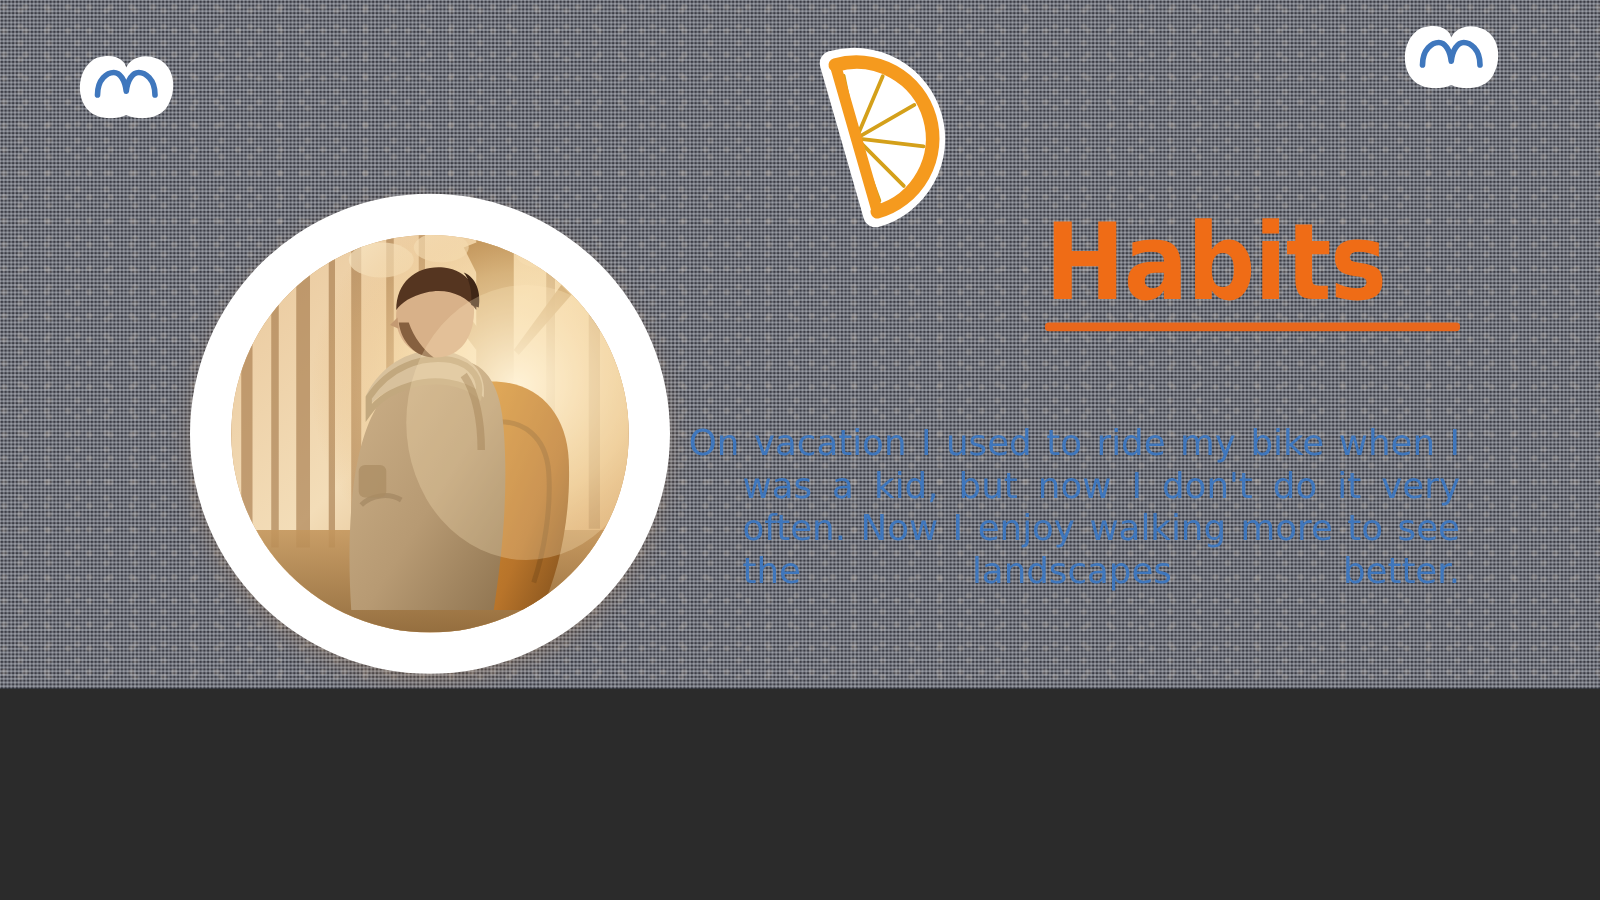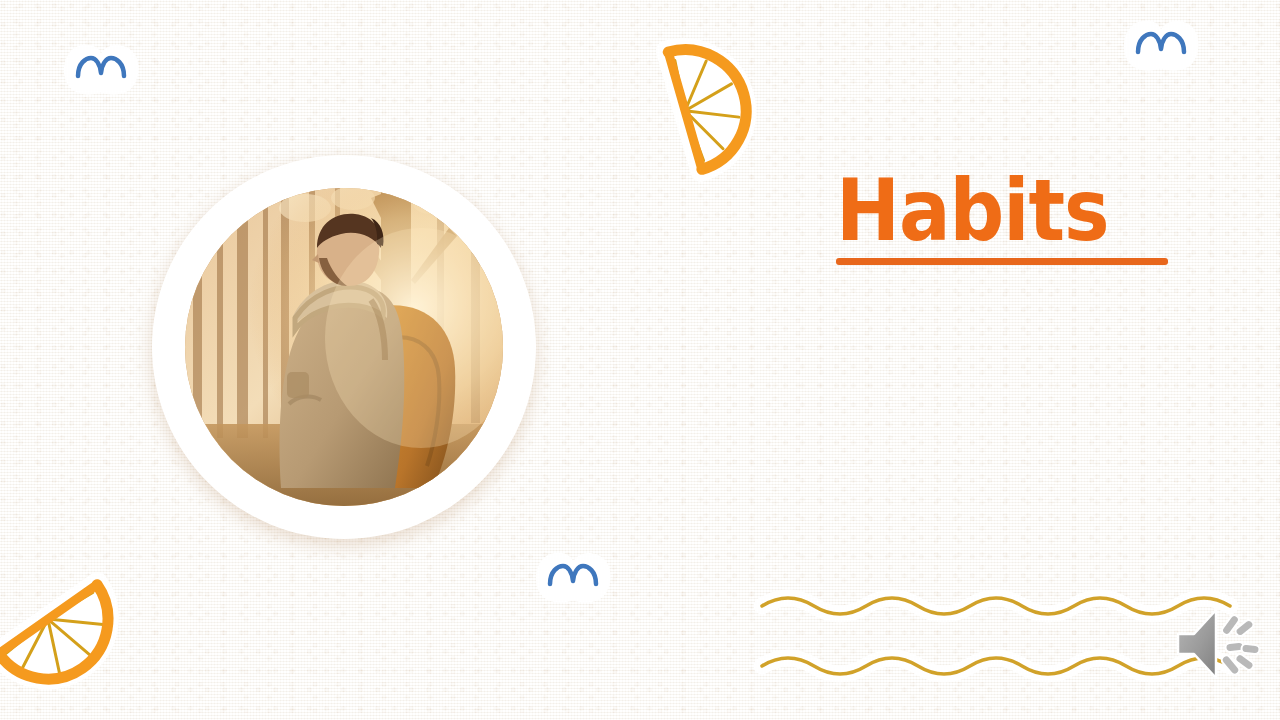--- a/index.html
+++ b/index.html
@@ -3,23 +3,23 @@
 <meta charset="utf-8">
 <style>
   html, body {
     margin: 0;
     padding: 0;
     background: #2b2b2b;
   }
   #slide {
     position: relative;
     width: 1280px;
-    height: 720px;
+    height: 551px;
     overflow: hidden;
-    background-color: #ffffff;
+    background-color: #0f172a;
     font-family: "Liberation Sans", sans-serif;
   }
   
   #slide::before {
     content: "";
     position: absolute;
     inset: 0;
     pointer-events: none;
     background-image:
       repeating-linear-gradient(0deg, rgba(255,255,255,0.45) 0px, rgba(255,255,255,0.45) 1px, rgba(206,186,162,0.16) 1px, rgba(206,186,162,0.16) 2px),
@@ -207,20 +207,21 @@
         <path d="M186 112 C196 126 200 150 200 172" fill="none" stroke="#6d4417" stroke-opacity="0.35" stroke-width="6"></path>
 
         <ellipse cx="236" cy="150" rx="96" ry="110" fill="#ffe9bd" opacity="0.28"></ellipse>
       </svg>
     </div>
   </div>
 
   <div class="title">Habits</div>
   <div class="title-rule"></div>
 
+  <div class="body-text">On vacation I used to ride my bike when I was a kid, but now I don't do it very often. Now I enjoy walking more to see the landscapes better.</div>
 
   <div class="cloud cloud-1">
     <svg viewBox="0 0 86 56" aria-hidden="true">
       <path d="M20 4 C34 0 42 6 43 12 C46 5 56 0 68 5 C82 11 84 30 76 43
                C70 53 54 55 43 50 C32 55 16 53 10 43 C2 30 6 10 20 4 Z" fill="#ffffff"></path>
       <path d="M20 34 C20 21 28 16 33 16 C38 16 42 22 43 31 C44 22 48 16 53 16 C58 16 66 21 66 34" fill="none" stroke="#3f77bd" stroke-width="4.5" stroke-linecap="round" stroke-linejoin="round"></path>
     </svg>
   </div>
   <div class="cloud cloud-2">
     <svg viewBox="0 0 86 56" aria-hidden="true">

